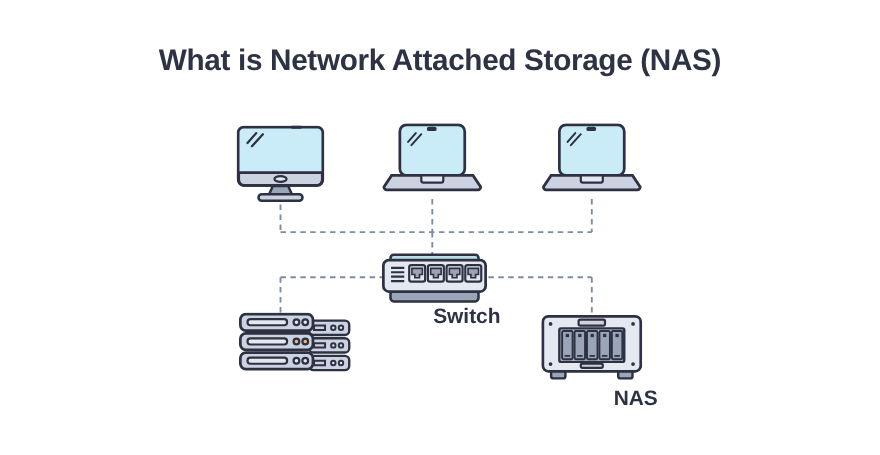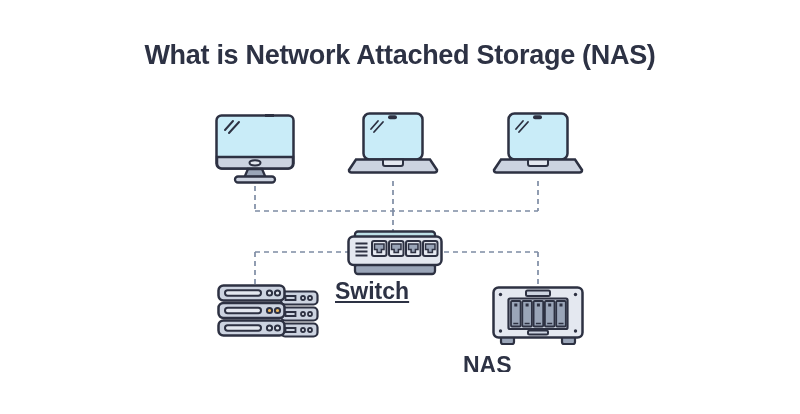--- a/index.html
+++ b/index.html
@@ -8,22 +8,22 @@
     overflow:hidden;font-family:"Liberation Sans",sans-serif;
   }
   .title{
     position:absolute;left:0;top:40px;width:800px;text-align:center;
     font-size:27px;font-weight:700;letter-spacing:-0.3px;color:var(--text,#2d3244);
   }
   .conn{position:absolute;left:0;top:0;width:800px;height:414px;}
   .conn path{fill:none;stroke:var(--dash,#7e8ca4);stroke-width:1.7;stroke-dasharray:5 4;}
   .device{position:absolute;}
   .dev-label{
-    position:absolute;width:120px;text-align:left;
-    font-size:23px;font-weight:700;color:var(--text,#2d3244);text-decoration:underline;
+    position:absolute;width:120px;text-align:right;
+    font-size:19px;font-weight:700;color:var(--text,#2d3244);
   }
   .divider{position:absolute;left:0;top:408px;width:800px;height:1px;background:var(--divider,#a6a6a6);}
   
   .s{stroke:var(--outline,#2d3142);}
   .f-screen{fill:var(--screen,#c9ecf8);}
   .f-light{fill:var(--body-light,#e4e8f0);}
   .f-mid{fill:var(--body-mid,#ccd3e0);}
   .f-dark{fill:var(--body-dark,#9aa5b8);}
   .f-tab{fill:var(--switch-tab,#bcdfe6);}
   .f-amber{fill:var(--amber,#f0b95a);}
@@ -165,16 +165,16 @@
         <rect class="f-dark s" x="52.9" y="15" width="9.6" height="25.5" rx="1" stroke-width="1.8"></rect>
         <rect class="f-outline" x="56.2" y="17.5" width="3" height="3"></rect>
         <path class="s f-none" d="M55.2,37.5 h5" stroke-width="1.5"></path>
         <rect class="f-dark s" x="64.2" y="15" width="9.6" height="25.5" rx="1" stroke-width="1.8"></rect>
         <rect class="f-outline" x="67.5" y="17.5" width="3" height="3"></rect>
         <path class="s f-none" d="M66.5,37.5 h5" stroke-width="1.5"></path>
       </g>
       <rect class="f-mid s" x="36" y="44.5" width="20" height="4" rx="1.5" stroke-width="2"></rect>
     </svg>
   </div>
-  <div class="dev-label" style="left:463px;top:352px;">NAS</div>
+  <div class="dev-label" style="left:478px;top:352px;">NAS</div>
 
   <div class="divider"></div>
 </div>
 
 </body></html>

